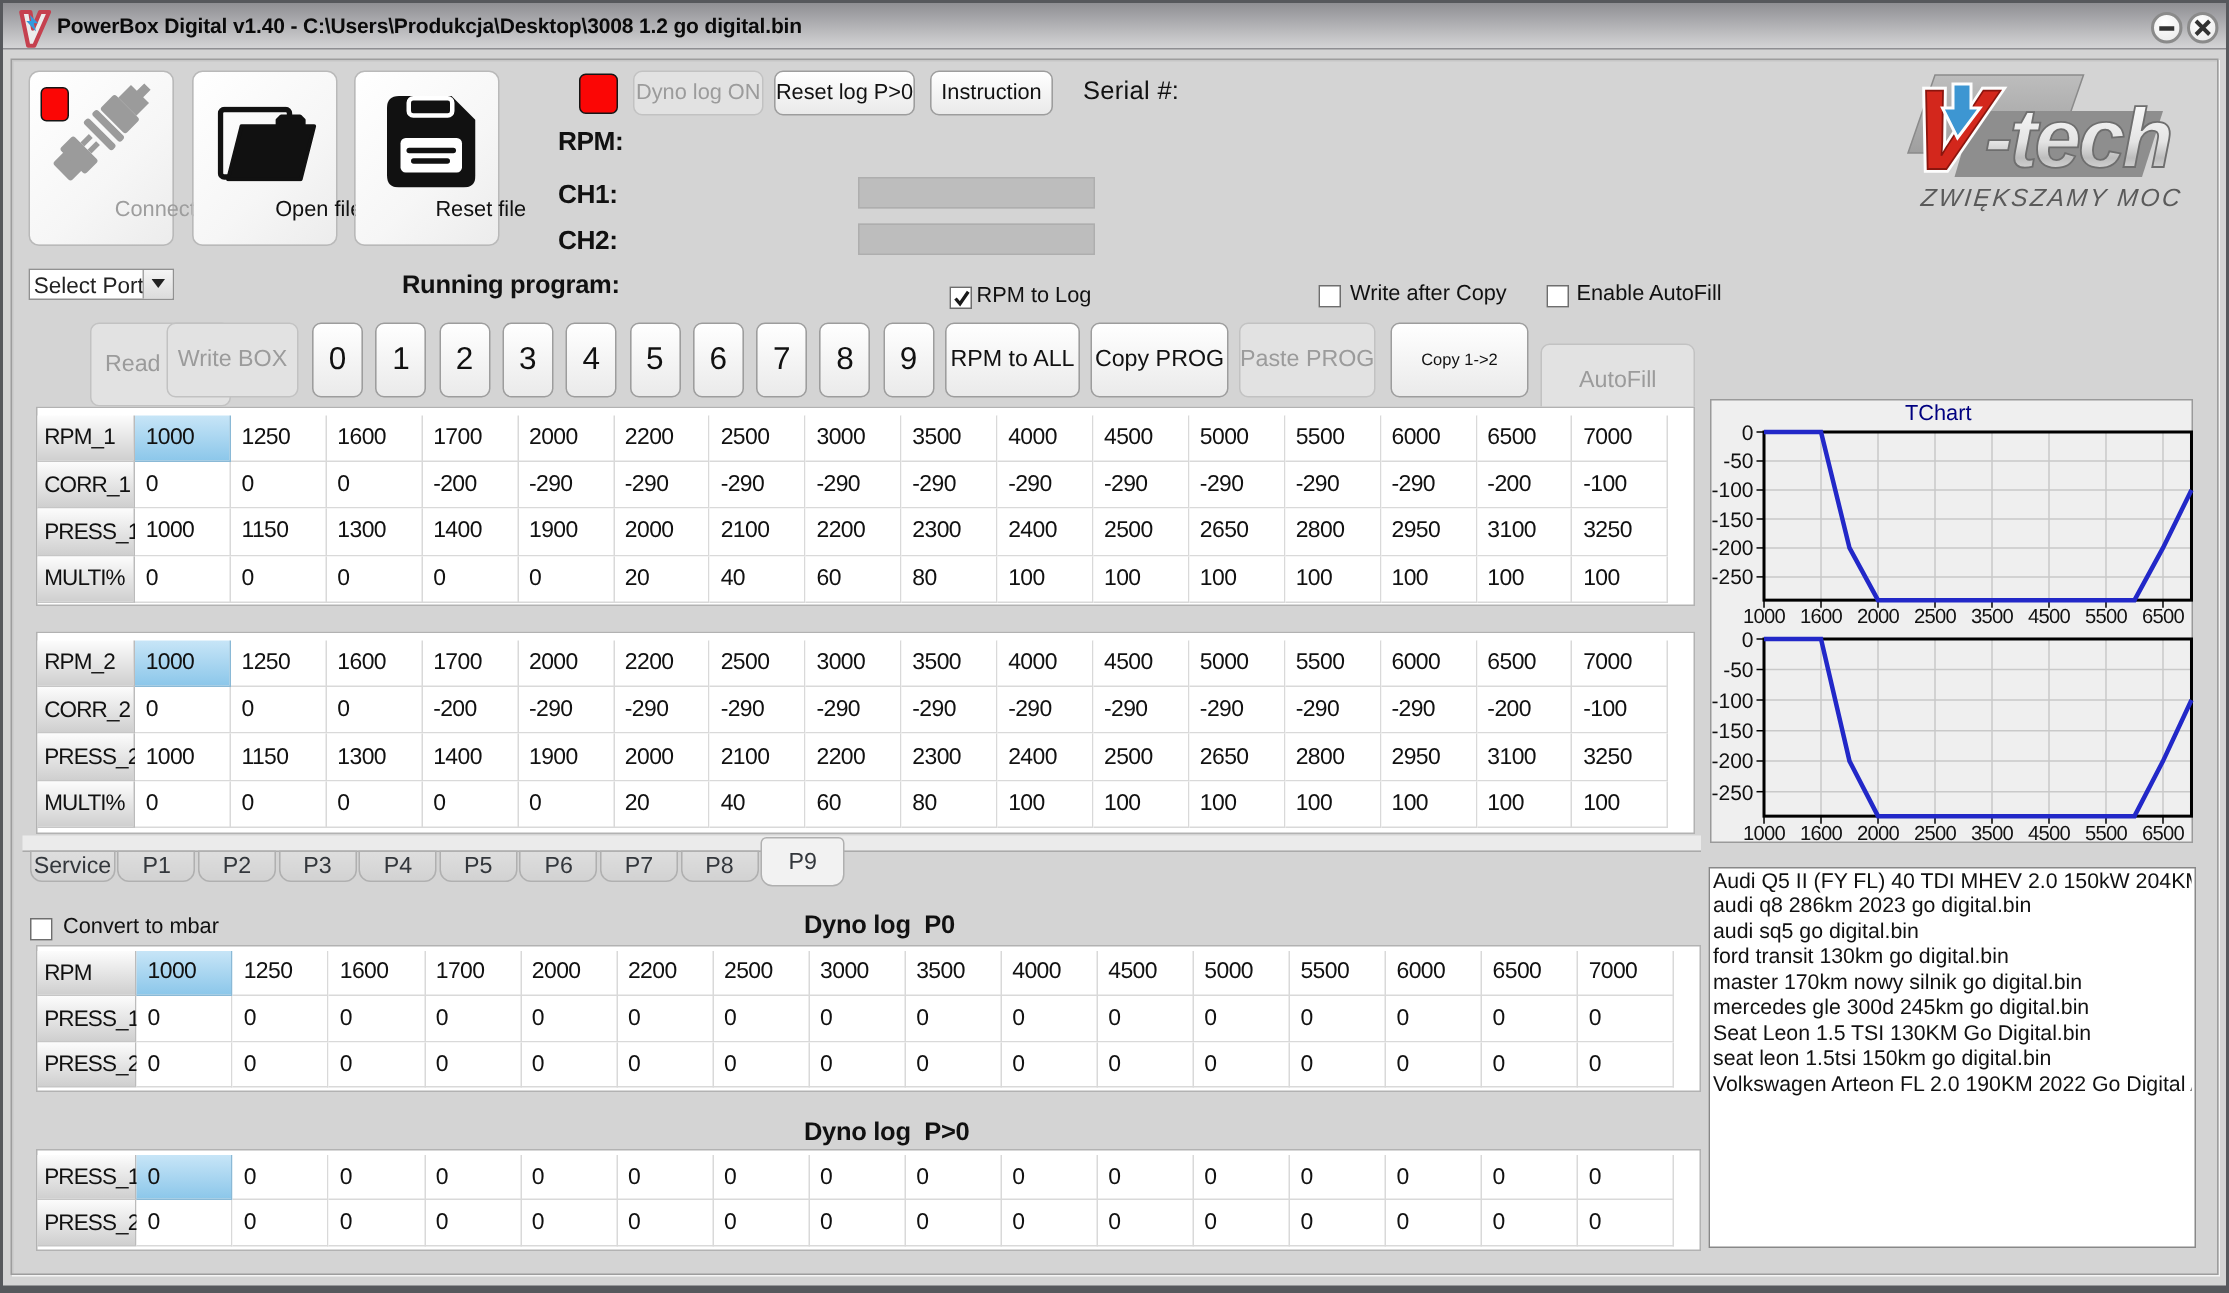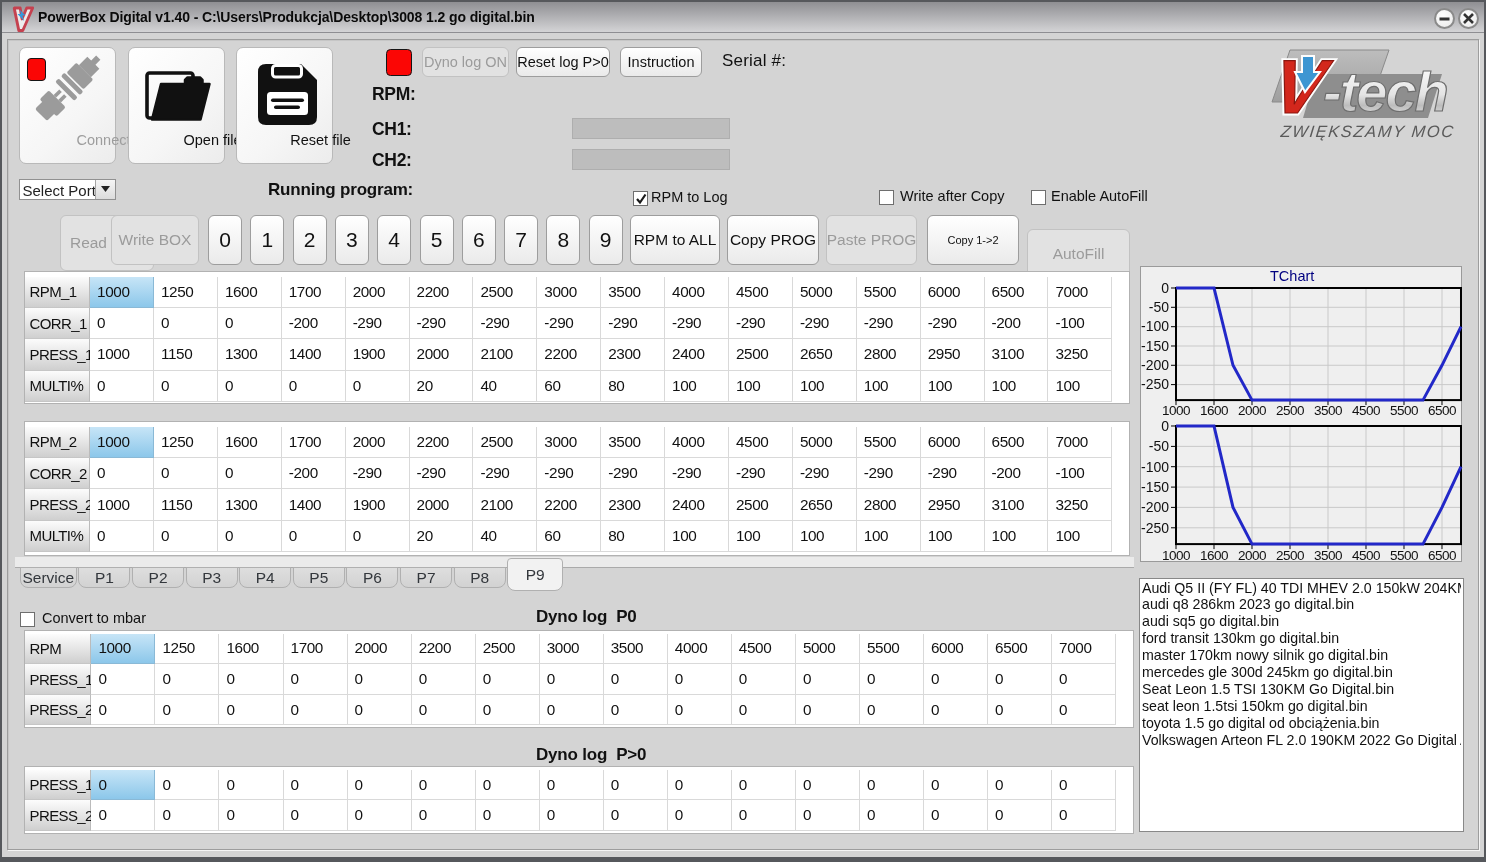--- a/index.html
+++ b/index.html
@@ -512,21 +512,20 @@
 <div class="abs" style="left:1138.7px;top:578.3px;width:325px;height:253.5px;background:#fff;border:1px solid #888;"></div>
 <div class="abs" style="left:1142px;top:579.5px;width:319px;">
     <div class="fl">Audi Q5 II (FY FL) 40 TDI MHEV 2.0 150kW 204KM (</div>
     <div class="fl">audi q8 286km 2023 go digital.bin</div>
     <div class="fl">audi sq5 go digital.bin</div>
     <div class="fl">ford transit 130km go digital.bin</div>
     <div class="fl">master 170km nowy silnik go digital.bin</div>
     <div class="fl">mercedes gle 300d 245km go digital.bin</div>
     <div class="fl">Seat Leon 1.5 TSI 130KM Go Digital.bin</div>
     <div class="fl">seat leon 1.5tsi 150km go digital.bin</div>
-    <div class="fl">toyota 1.5 go digital od obciążenia.bin</div>
     <div class="fl">Volkswagen Arteon FL 2.0 190KM 2022 Go Digital Au</div>
   </div>
 
 <svg class="abs" style="left:1262px;top:44px;" width="200" height="100" viewBox="0 0 200 100">
 <defs>
 <linearGradient id="pg" x1="0" y1="0" x2="0" y2="1">
  <stop offset="0" stop-color="#bdbdbd"></stop>
         <stop offset="1" stop-color="#9f9f9f"></stop>
 </linearGradient>
 <linearGradient id="tg" x1="0" y1="0" x2="0" y2="1">

